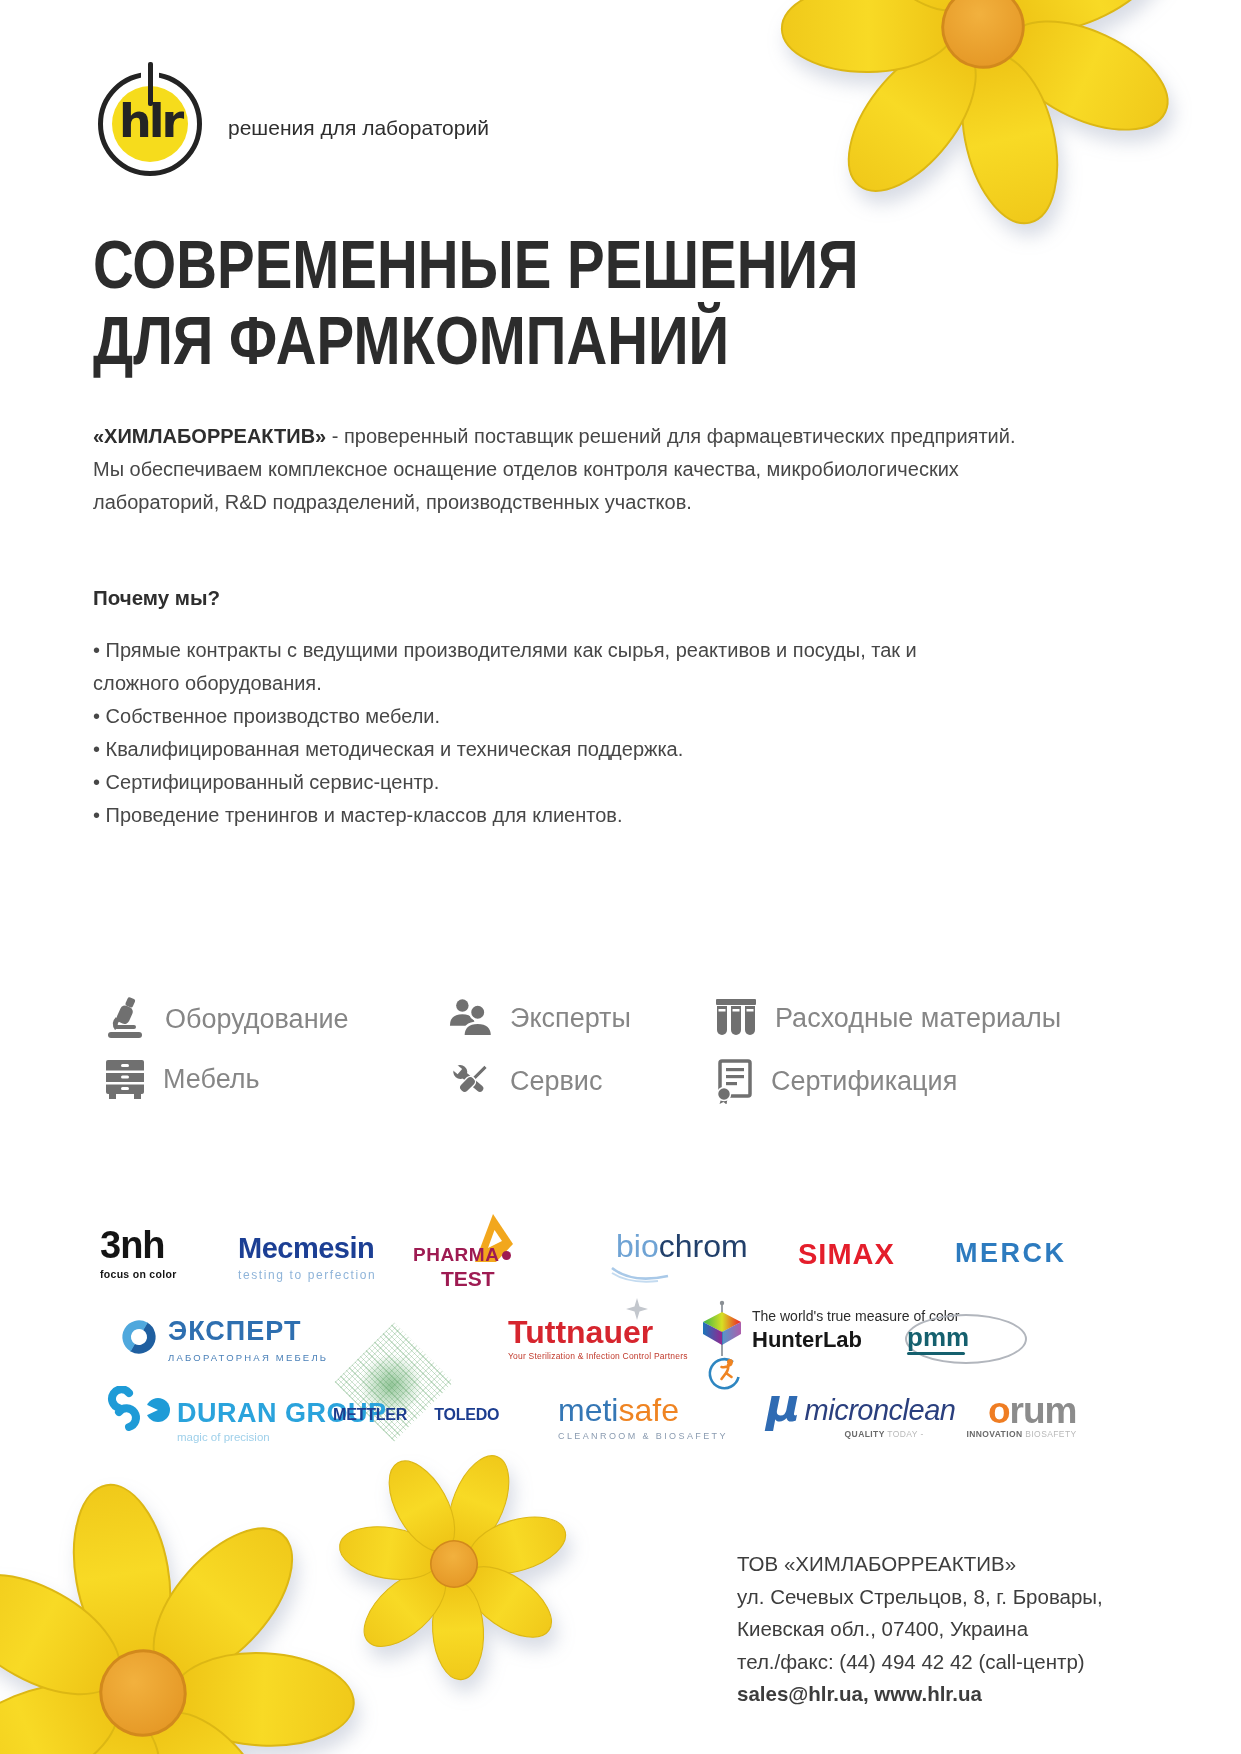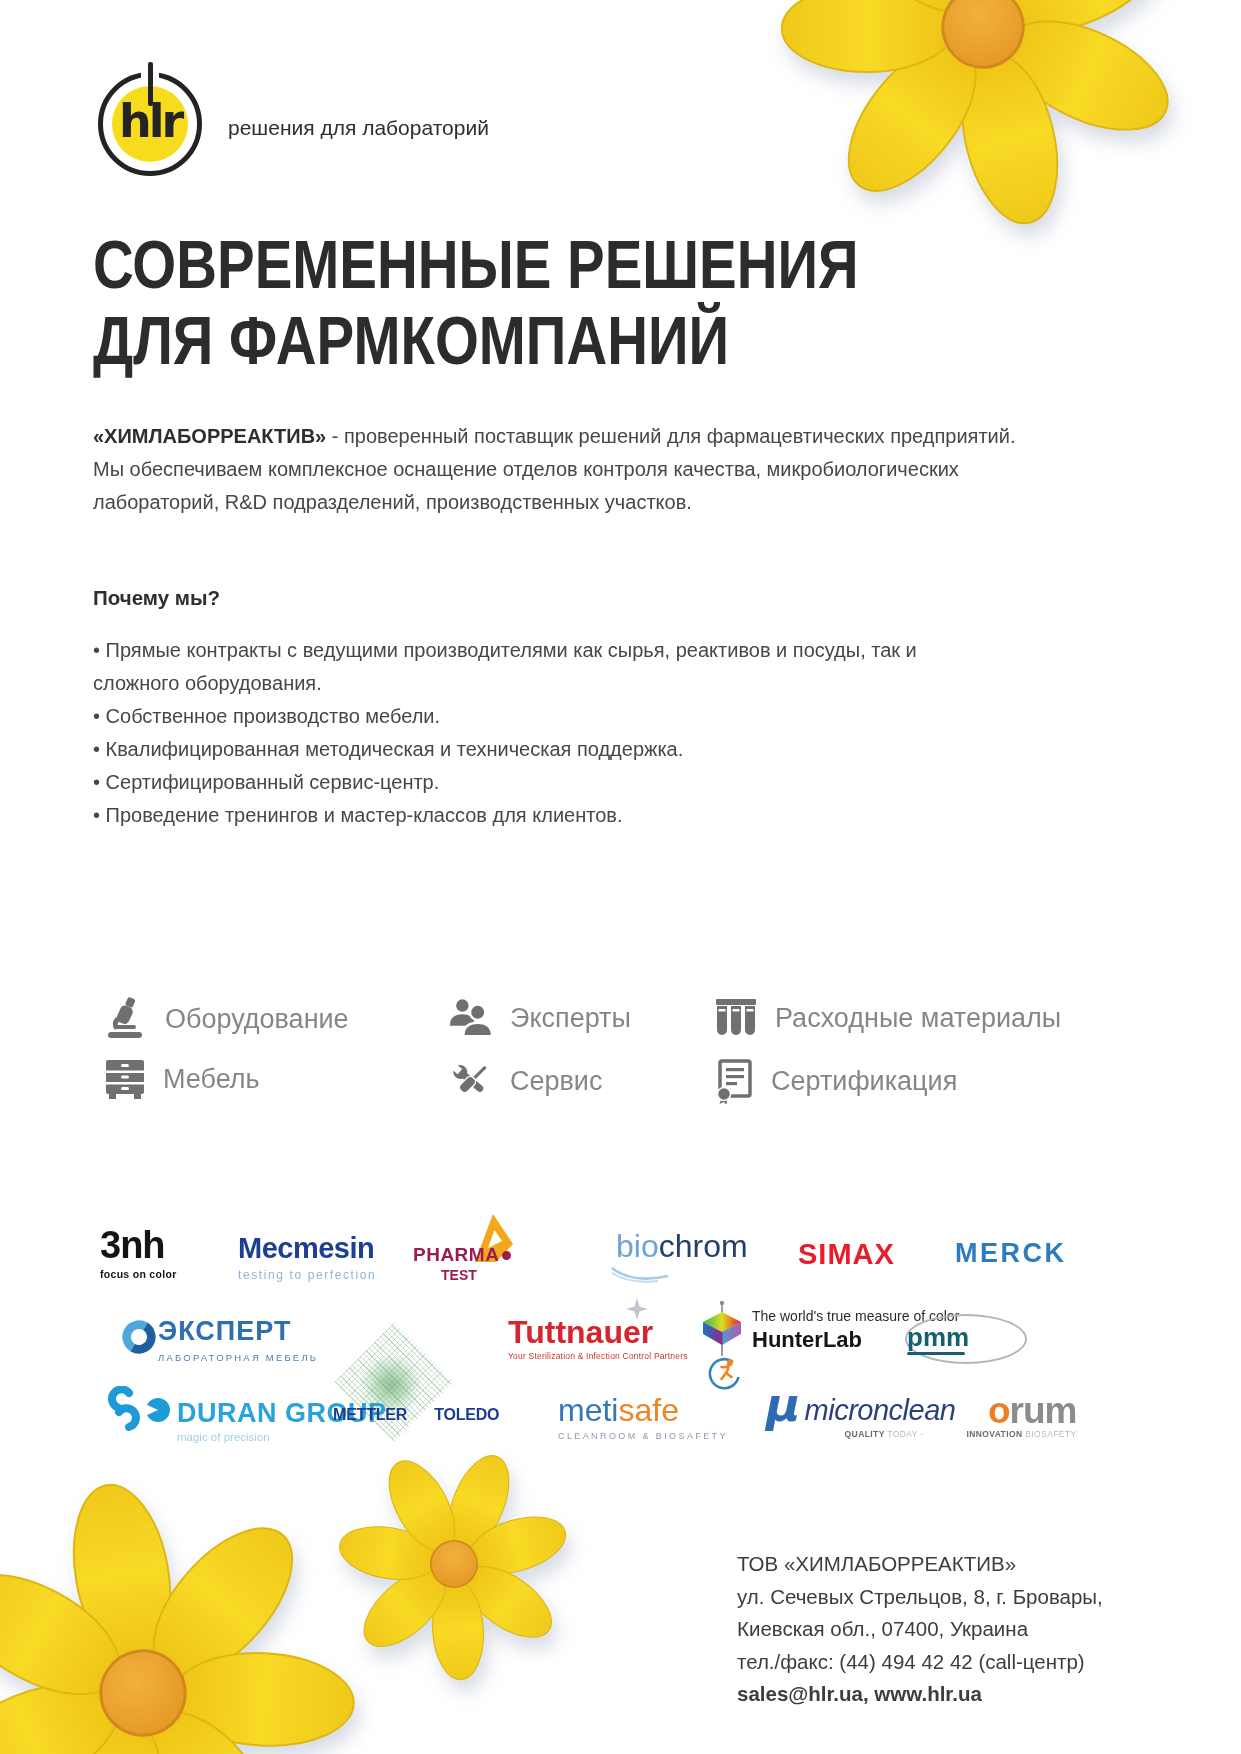--- a/index.html
+++ b/index.html
@@ -45,27 +45,27 @@
   .lg-3nh{left:100px;top:1226px;color:#141414;}
   .n3-name{font-size:38px;font-weight:700;line-height:1;letter-spacing:-1px;}
   .n3-tag{font-size:10.5px;font-weight:700;margin-top:4px;letter-spacing:.3px;}
   .lg-mecmesin{left:238px;top:1234px;}
   .me-name{font-size:29px;font-weight:700;color:#1c3f94;letter-spacing:-.5px;line-height:1;}
   .me-tag{font-size:12px;color:#8fb4d9;margin-top:5px;letter-spacing:1.6px;}
   .lg-pharma{left:413px;top:1212px;width:102px;height:80px;color:#9e1b52;}
   .ph-mark{position:absolute;right:0;top:0;}
   .ph-l1{position:absolute;left:0;top:32px;font-weight:700;font-size:19px;letter-spacing:.5px;display:flex;align-items:center;gap:3px;}
   .ph-dot{width:9px;height:9px;border-radius:50%;background:#9e1b52;display:inline-block;}
-  .ph-l2{position:absolute;left:28px;top:55px;font-weight:700;font-size:14px;}
+  .ph-l2{position:absolute;left:28px;top:55px;font-weight:700;font-size:21px;}
   .lg-biochrom{left:616px;top:1228px;font-size:32px;}
   .bio{color:#6fa3d4;} .chrom{color:#22406b;}
   .bio-swoosh{position:absolute;left:-6px;top:37px;}
   .lg-simax{left:798px;top:1238px;font-size:29px;font-weight:700;color:#e41e2b;letter-spacing:1px;}
   .lg-merck{left:955px;top:1238px;font-size:27px;font-weight:700;color:#2d7bbf;letter-spacing:2.5px;}
-  .lg-expert{left:120px;top:1318px;display:flex;gap:0;align-items:flex-start;}
+  .lg-expert{left:120px;top:1318px;display:flex;gap:10px;align-items:flex-start;}
   .ex-name{font-size:27px;font-weight:700;color:#2e6fb0;letter-spacing:1px;line-height:1;}
   .ex-tag{font-size:9.5px;color:#4a80b8;letter-spacing:2.2px;margin-top:7px;}
   .lg-tutt{left:508px;top:1298px;}
   .tu-spark{position:absolute;left:118px;top:0;}
   .tu-name{font-size:32px;font-weight:700;color:#d6252e;line-height:1;margin-top:18px;}
   .tu-tag{font-size:8.5px;color:#c0392b;margin-top:3px;letter-spacing:.2px;}
   .lg-hunter{left:700px;top:1300px;display:flex;gap:8px;align-items:flex-start;}
   .hl-tag{font-size:14px;color:#2b2b2b;margin:8px 0 3px;}
   .hl-name{font-size:22px;font-weight:700;color:#161616;}
   .lg-pmm{left:905px;top:1314px;width:118px;height:46px;border:2.5px solid #b2b6bd;border-radius:50%;

